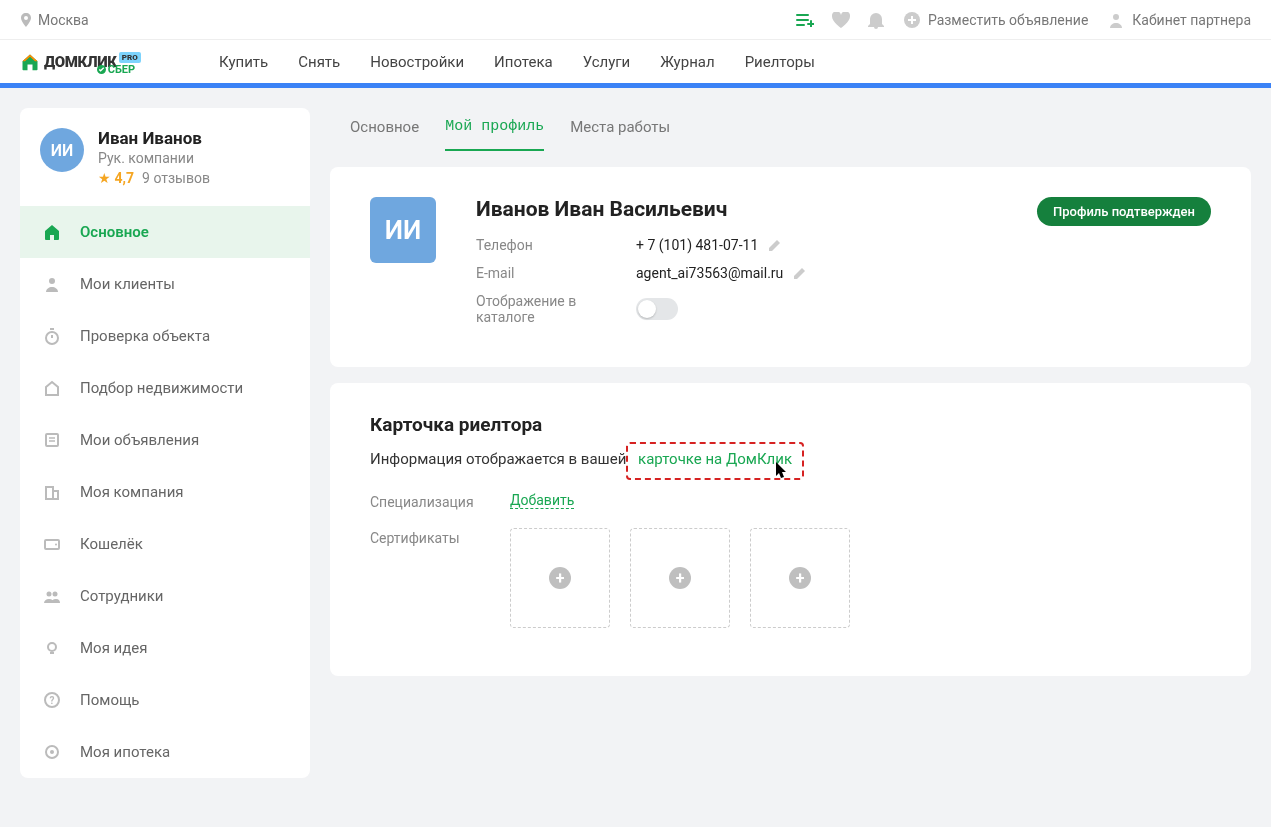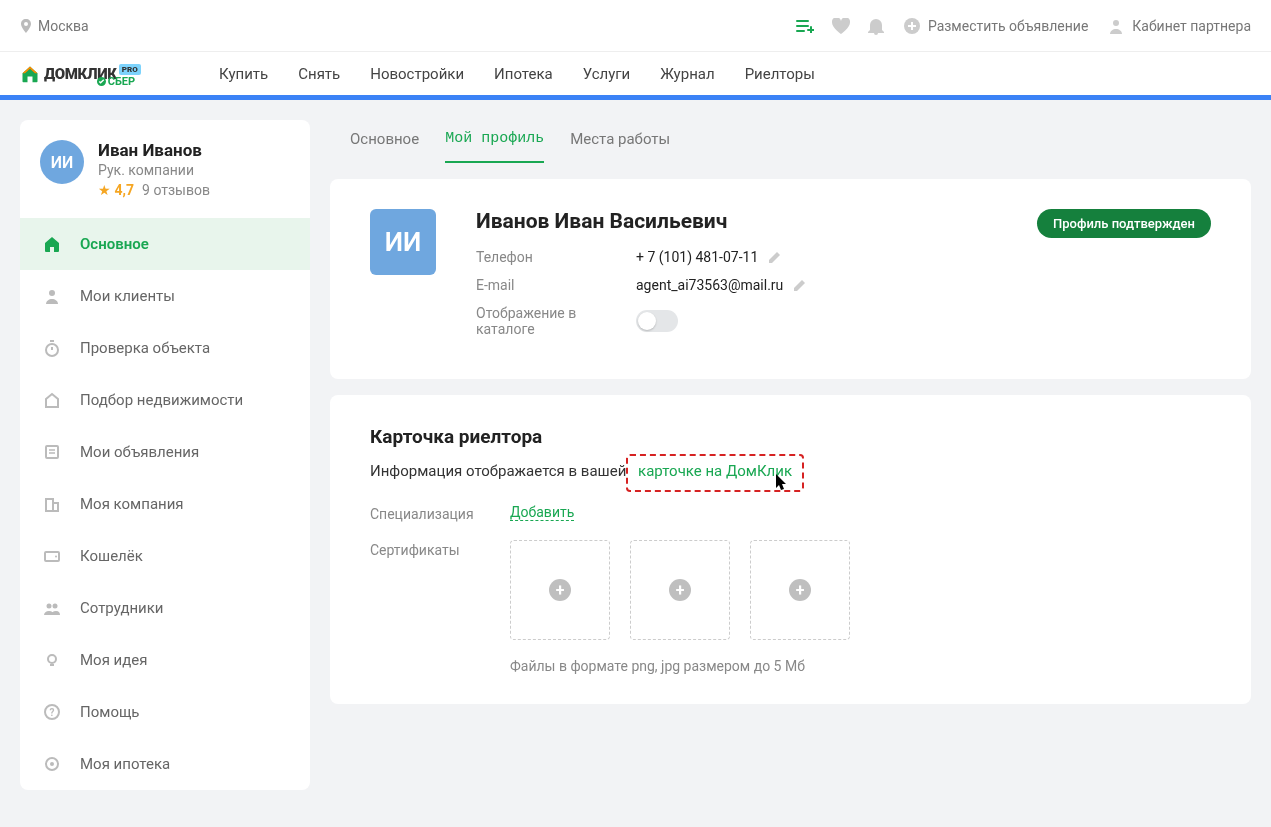--- a/index.html
+++ b/index.html
@@ -1,20 +1,20 @@
 <!DOCTYPE html>
 <html><head>
 <meta charset="utf-8">
 <style>
   * { box-sizing: border-box; margin: 0; padding: 0; }
   body { font-family: -apple-system, BlinkMacSystemFont, "Segoe UI", Roboto, Arial, sans-serif; background: #fff; color: #222; font-size: 14px; }
   a { text-decoration: none; color: inherit; }
   
   
-  .topbar { height: 52px; display: flex; align-items: center; padding: 0 20px; font-size: 14px; color: #777; border-bottom: 1px solid #eee; }
+  .topbar { height: 40px; display: flex; align-items: center; padding: 0 20px; font-size: 14px; color: #777; border-bottom: 1px solid #eee; }
   .topbar .loc { display: flex; align-items: center; gap: 6px; }
   .topbar .spacer { flex: 1; }
   .topbar .icon-btn { margin-left: 18px; color: #bbb; display:flex; align-items:center; }
   .topbar .link-btn { margin-left: 20px; color: #777; display: flex; align-items: center; gap: 8px; cursor:pointer; }
   
   
   .header { display:flex; align-items:center; padding: 0 20px; height: 48px; border-bottom: 5px solid #3b82f6; }
   .logo { display:flex; align-items:center; gap:0; margin-right: 40px; }
   .logo-house { width:20px; height:20px; }
   .logo-text { font-weight:900; font-size:15px; color:#333; letter-spacing:-0.3px; margin-left:4px; }
@@ -332,16 +332,15 @@
               <span class="plus-circ">+</span>
             </div>
           <div class="upload-box">
               <span class="plus-circ">+</span>
             </div>
           <div class="upload-box">
               <span class="plus-circ">+</span>
             </div>
         </div>
       </div>
-      <div class="hint">Файлы в формате png, jpg размером до 5 Мб</div>
     </div>
   </div>
 </div>
 
 </body></html>

